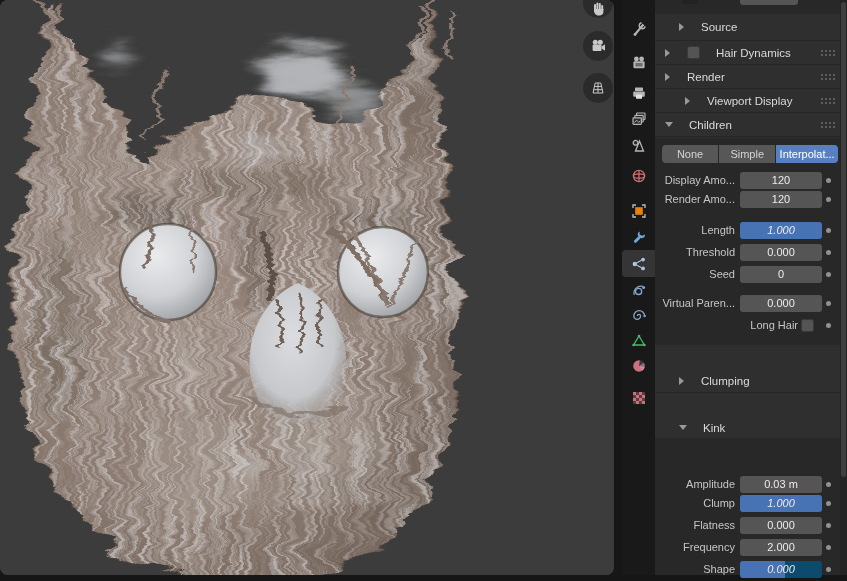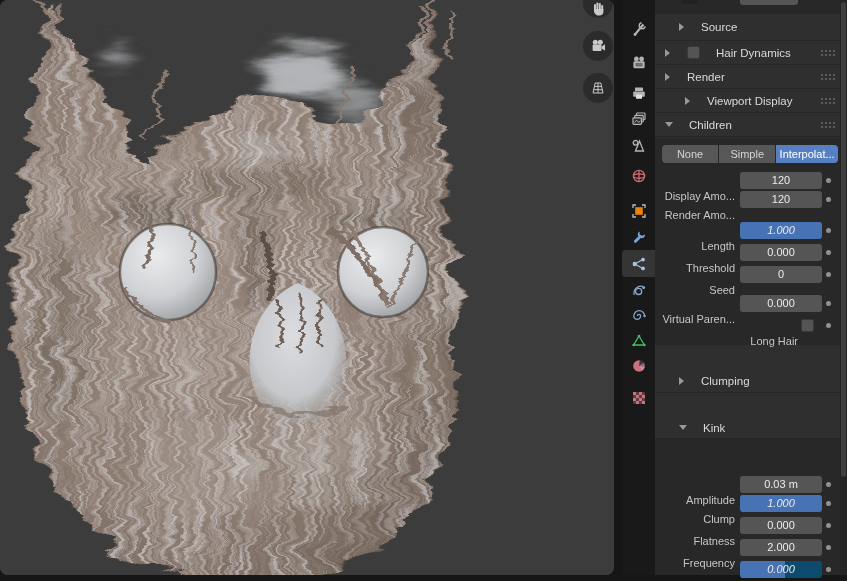--- a/index.html
+++ b/index.html
@@ -29,21 +29,21 @@
   .tri-r { width:0; height:0; border-left:5px solid #999; border-top:4px solid transparent; border-bottom:4px solid transparent; margin-right:7px; }
   .tri-d { width:0; height:0; border-top:5px solid #999; border-left:4px solid transparent; border-right:4px solid transparent; margin-right:6px; }
   .ind-main { margin-left:10px; } .ind-sub { margin-left:24px; }
   .grip { position:absolute; right:5px; top:50%; width:15px; height:8px; margin-top:-4px;
           background-image:radial-gradient(#5c5c5c 1px, transparent 1.1px); background-size:4px 4px; }
   .checkbox { width:13px; height:13px; border-radius:2.5px; background:#545454; border:1px solid #3a3a3a; }
   .phead .checkbox { margin-right:6px; }
 
   .prow { position:absolute; left:0; width:185px; height:17px; }
   .plabel { position:absolute; left:0; top:0; width:80px; height:17px; line-height:17px; text-align:right; color:#c6c6c6;
-            white-space:nowrap; overflow:hidden;margin-top:16px; }
+            white-space:nowrap; overflow:hidden; }
   .plabel.wide { width:143px; }
   .pfield { position:absolute; left:85px; top:0; width:82px; height:17px; background:#555; border-radius:3px;
             color:#ececec; text-align:center; line-height:17px; overflow:hidden; }
   .pfield.slider { background:#0c4a6e;font-style:italic; }
   .sfill { position:absolute; left:0; top:0; height:17px; background:#4772b3; }
   .pfield span { position:relative; z-index:2; }
   .pfield.dropdown { background:#2d2d2d; border:1px solid #232323; text-align:left; padding-left:8px; }
   .dchev { position:absolute; right:7px; top:7px; width:0; height:0; border-top:4px solid #bbb;
            border-left:3.5px solid transparent; border-right:3.5px solid transparent; z-index:2; }
   .pdot { position:absolute; left:171px; top:6px; width:5px; height:5px; border-radius:50%; background:#919191; }

